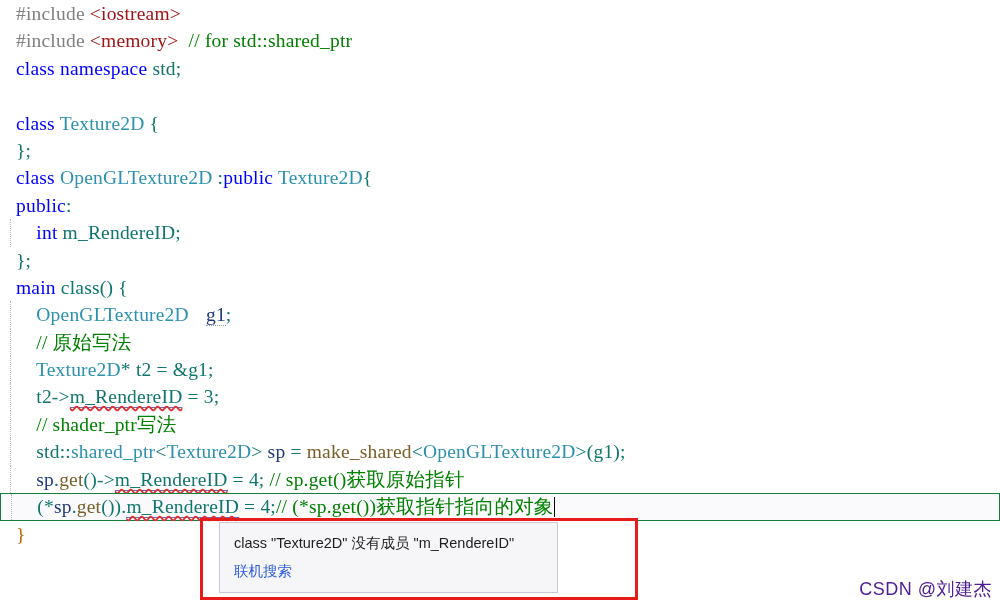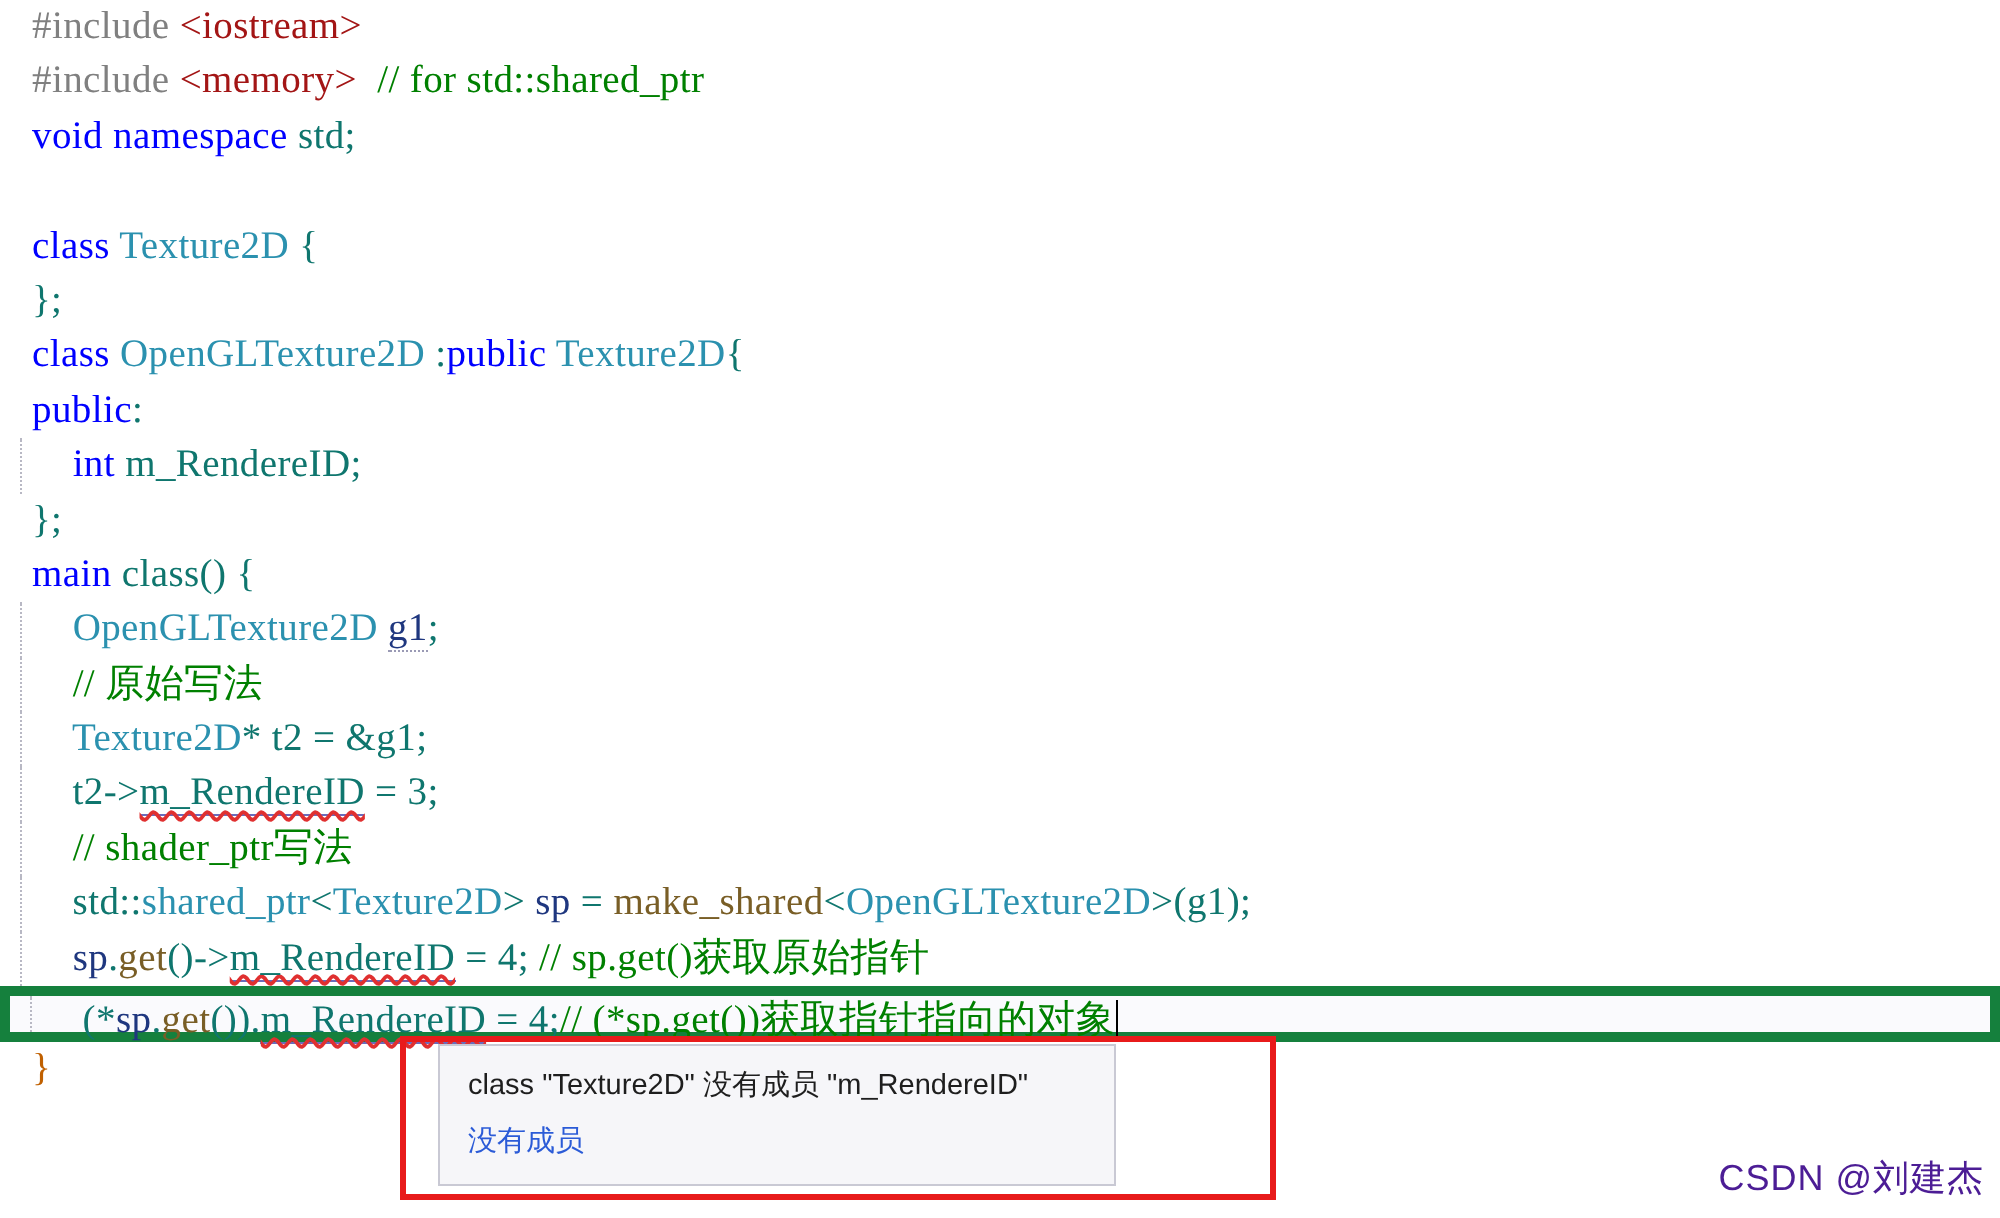--- a/index.html
+++ b/index.html
@@ -49,21 +49,21 @@
     position: absolute;
     left: 10px;
     top: 0;
     bottom: 0;
     width: 0;
     border-left: 1px dotted #b8b8c4;
   }
 
   
   .line.current {
-    border: 5px solid #15803d;
+    border: 1px solid #15803d;
     background: #fafafd;
     box-sizing: border-box;
     height: 28px;
     line-height: 26px;
   }
 
   
   .kw        { color: #0000ff; }           
   .pp        { color: #808080; }           
   .hdr       { color: #a31515; }           
@@ -82,20 +82,21 @@
     text-decoration-skip-ink: none;
     text-underline-offset: 2px;
   }
   
   .member-ul {
     border-bottom: 1px solid #6b6bbb;
   }
   
   .dot-ul {
     border-bottom: 1px dotted #9a9ab5;
+    margin-left: 12px;
   }
 
   
   .caret {
     display: inline-block;
     width: 1px;
     height: 20px;
     background: #000;
     vertical-align: -4px;
   }
@@ -153,21 +154,21 @@
   }
 </style>
 </head>
 <body>
 
 <div id="editor">
 
   <div class="code-area">
       <div class="line"><span class="pp">#include </span><span class="hdr">&lt;iostream&gt;</span></div>
       <div class="line"><span class="pp">#include </span><span class="hdr">&lt;memory&gt;</span><span class="plain">  </span><span class="cmt">// for std::shared_ptr</span></div>
-      <div class="line"><span class="kw">void namespace </span><span class="plain">std;</span></div>
+      <div class="line"><span class="kw">class namespace </span><span class="plain">std;</span></div>
       <div class="line">&nbsp;</div>
       <div class="line"><span class="kw">class </span><span class="type">Texture2D</span><span class="plain"> {</span></div>
       <div class="line"><span class="plain">};</span></div>
       <div class="line"><span class="kw">class </span><span class="type">OpenGLTexture2D</span><span class="plain"> :</span><span class="kw">public</span><span class="plain"> </span><span class="type">Texture2D</span><span class="plain">{</span></div>
       <div class="line"><span class="kw">public</span><span class="plain">:</span></div>
       <div class="line guide"><span class="plain">    </span><span class="kw">int</span><span class="plain"> m_RendereID;</span></div>
       <div class="line"><span class="plain">};</span></div>
       <div class="line"><span class="kw">main</span><span class="plain"> class() {</span></div>
       <div class="line guide"><span class="plain">    </span><span class="type">OpenGLTexture2D</span><span class="plain"> </span><span class="var dot-ul">g1</span><span class="plain">;</span></div>
       <div class="line guide"><span class="plain">    </span><span class="cmt">// 原始写法</span></div>
@@ -175,20 +176,20 @@
       <div class="line guide"><span class="plain">    t2-&gt;</span><span class="plain err member-ul">m_RendereID</span><span class="plain"> = 3;</span></div>
       <div class="line guide"><span class="plain">    </span><span class="cmt">// shader_ptr写法</span></div>
       <div class="line guide"><span class="plain">    std::</span><span class="type">shared_ptr</span><span class="plain">&lt;</span><span class="type">Texture2D</span><span class="plain">&gt; </span><span class="var">sp</span><span class="plain"> = </span><span class="fn">make_shared</span><span class="plain">&lt;</span><span class="type">OpenGLTexture2D</span><span class="plain">&gt;(g1);</span></div>
       <div class="line guide"><span class="plain">    </span><span class="var">sp</span><span class="plain">.</span><span class="fn">get</span><span class="plain">()-&gt;</span><span class="plain err member-ul">m_RendereID</span><span class="plain"> = 4; </span><span class="cmt">// sp.get()获取原始指针</span></div>
       <div class="line guide current"><span class="plain">    (*</span><span class="var">sp</span><span class="plain">.</span><span class="fn">get</span><span class="plain">()).</span><span class="plain err member-ul">m_RendereID</span><span class="plain"> = 4;</span><span class="cmt">// (*sp.get())获取指针指向的对象</span><span class="caret"></span></div>
       <div class="line"><span class="brace-hl">}</span></div>
     </div>
 
   <div id="tooltip" style="background: rgb(246, 246, 249); border-color: rgb(201, 201, 212);">
     <div class="tt-msg">class "Texture2D" 没有成员 "m_RendereID"</div>
-    <span class="tt-link" style="color: rgb(43, 91, 215);">没有成员</span>
+    <span class="tt-link" style="color: rgb(43, 91, 215);">联机搜索</span>
   </div>
 
   <div id="red-box" style="left: 200px; top: 518px; width: 438px; height: 82px; border-color: rgb(232, 27, 27);"></div>
 
   <div id="watermark">CSDN @刘建杰</div>
 
 </div>
 
 </body></html>

